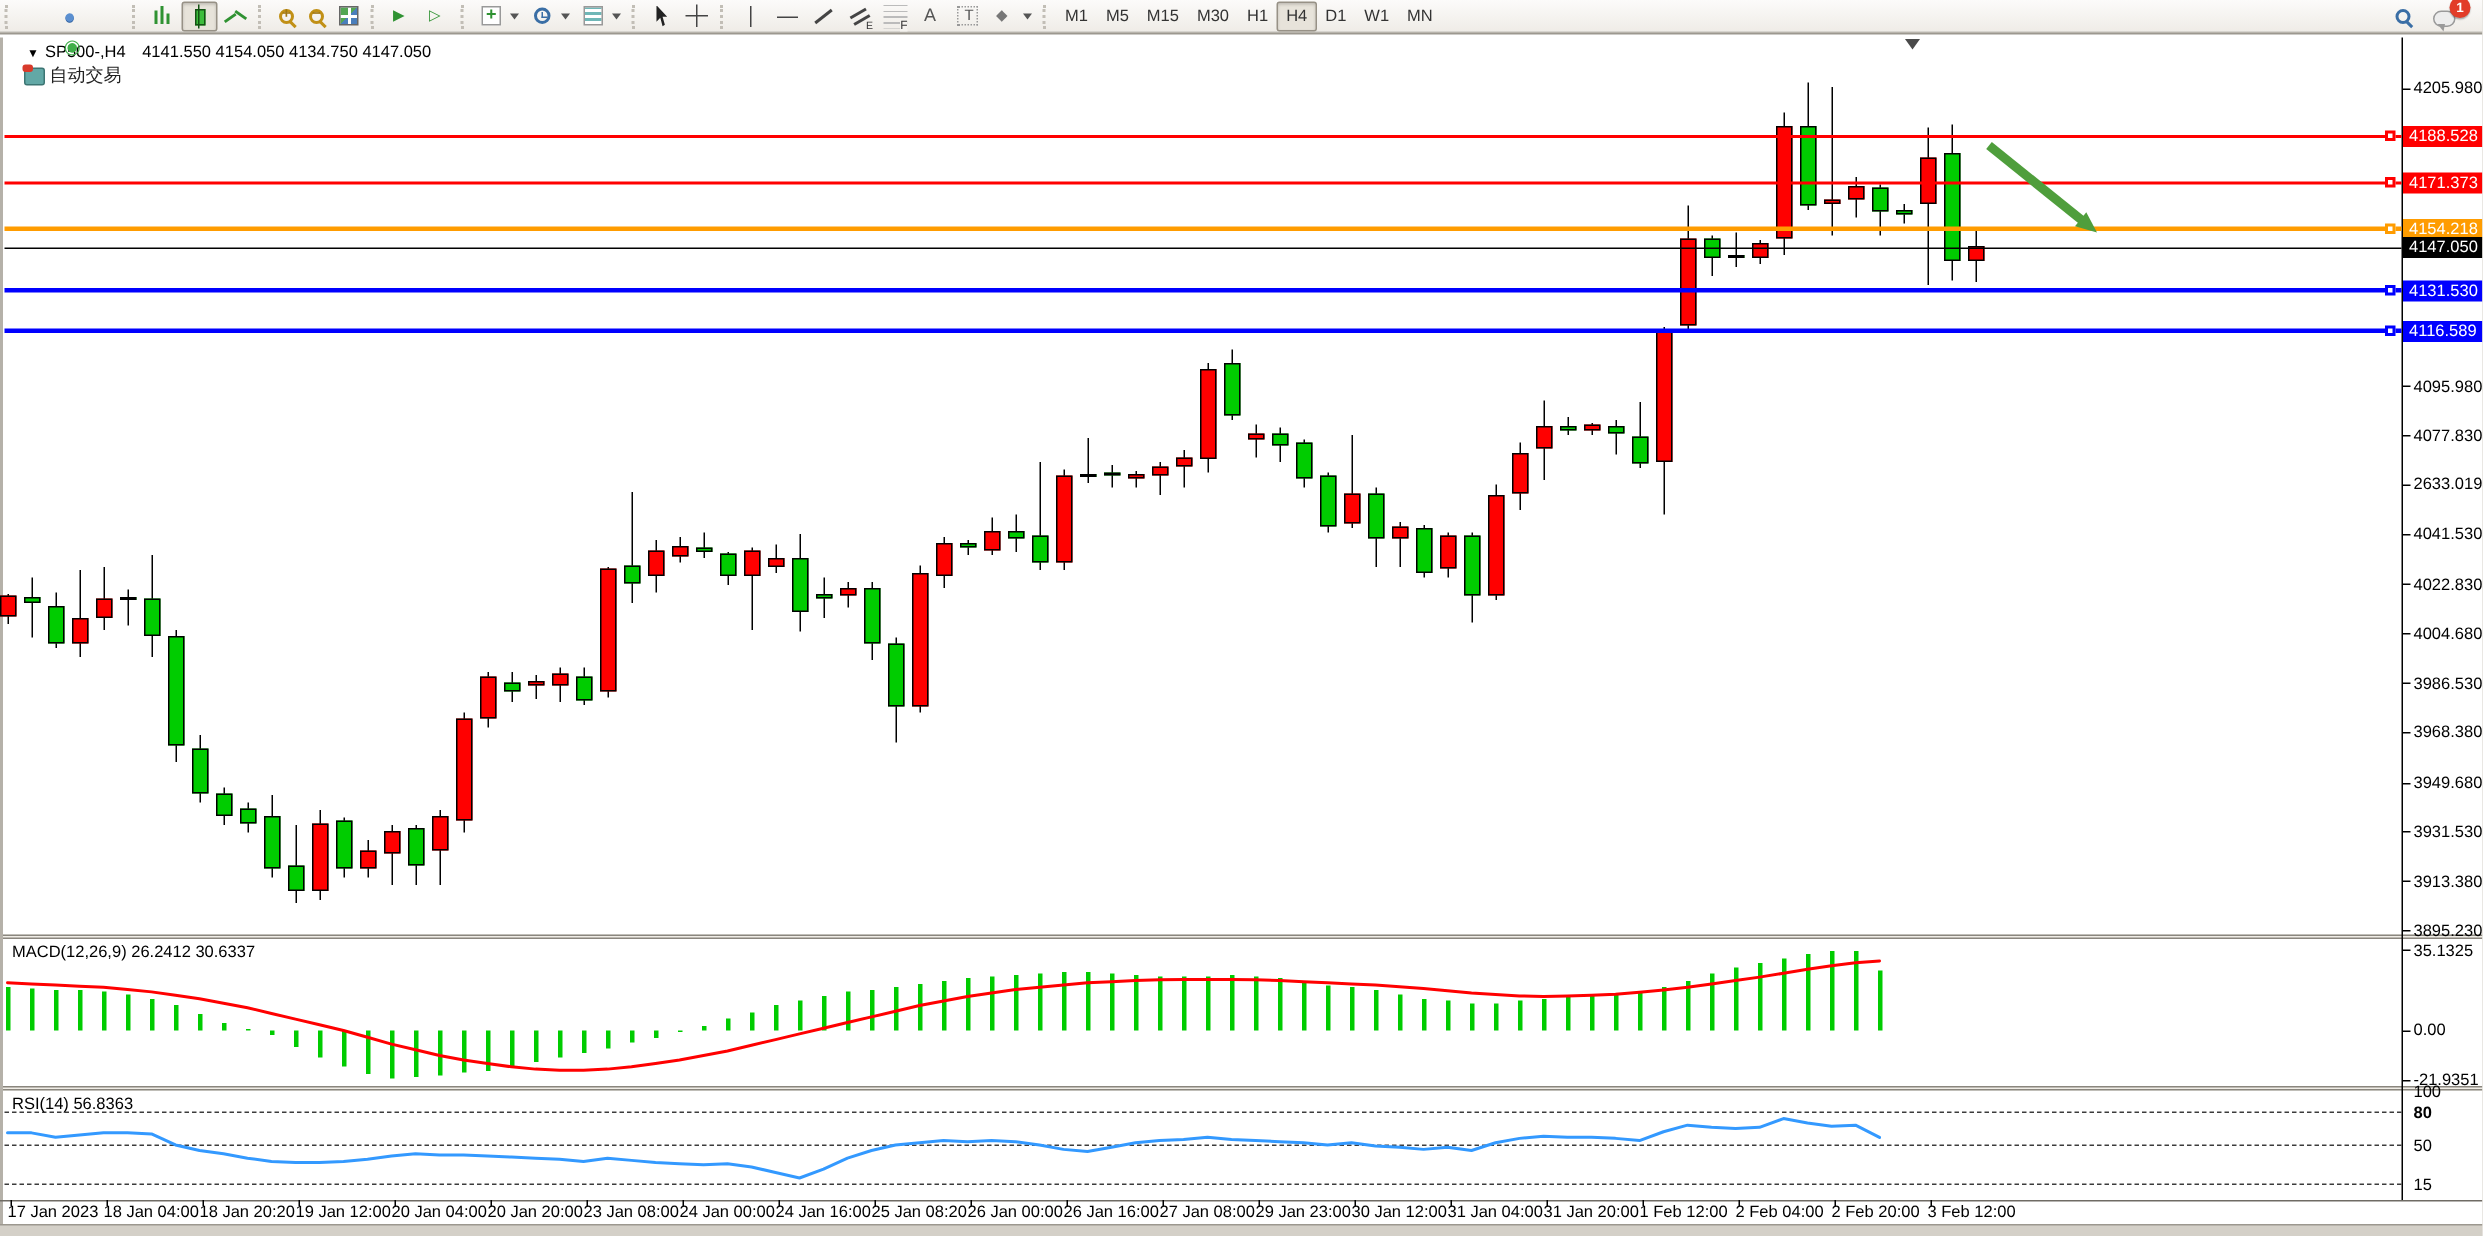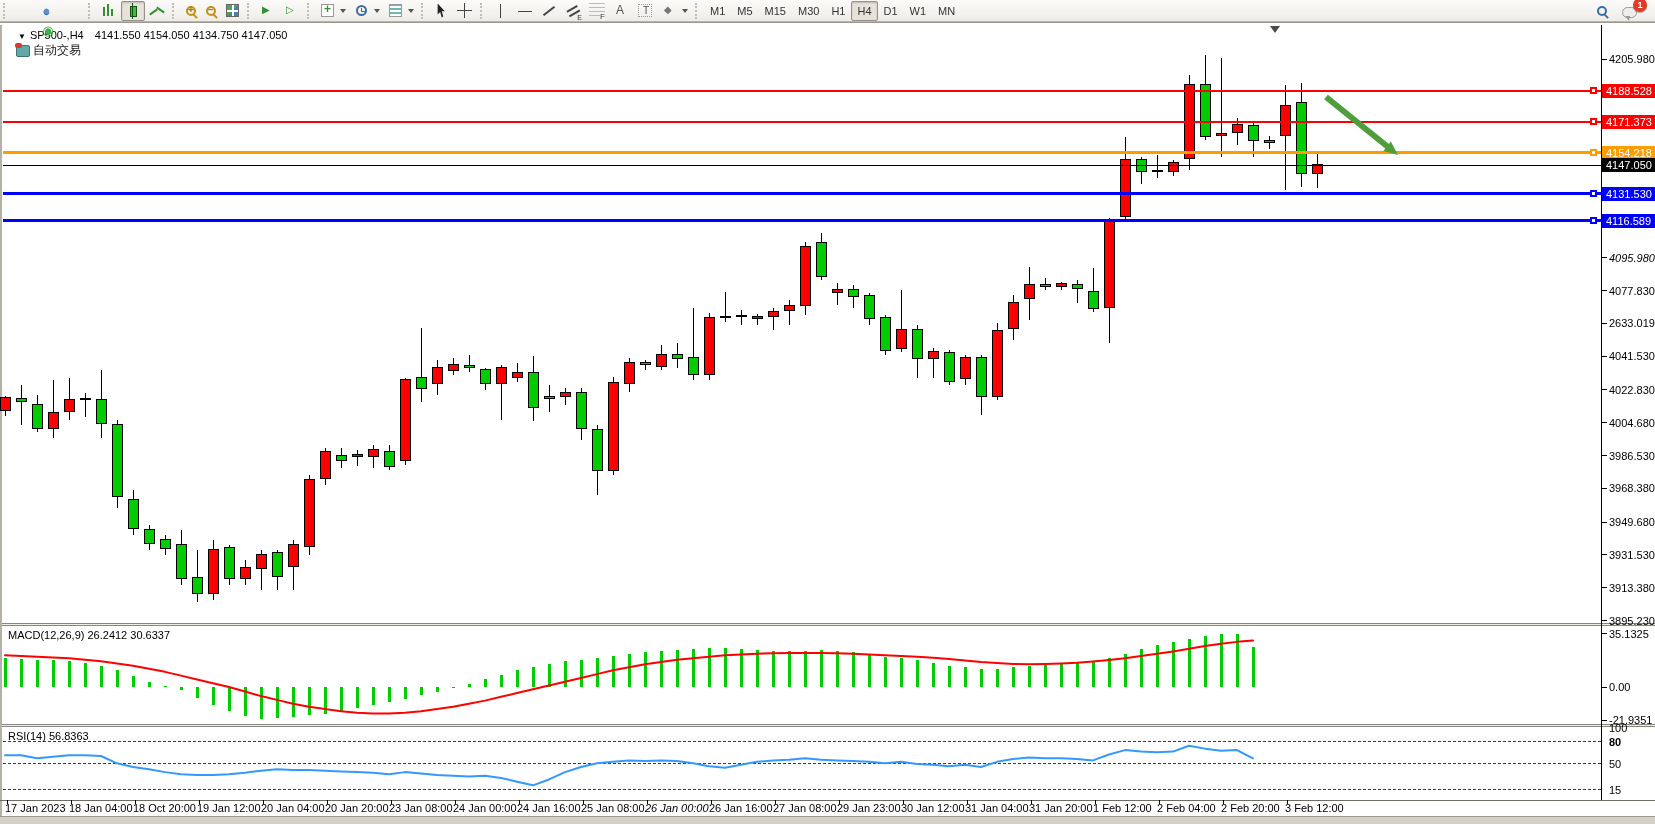--- a/index.html
+++ b/index.html
@@ -119,21 +119,21 @@
     <div class="pane-label rsi-label">RSI(14) 56.8363</div>
     <div class="shift-marker"></div>
   <div class="sep" style="top: 623px; height: 3px;"></div>
       <div class="sep" style="top: 724px; height: 3px;"></div>
       <div class="win-edge" style="left: 0px; top: 25px; width: 2px; height: 791px; position: absolute; background: rgb(181, 177, 169);"></div>
       <div class="axis-v" style="left: 1601px; top: 25px; height: 775px;"></div>
       <div class="" style="position: absolute; left: 0px; top: 800px; width: 1655px; height: 1px; background: rgb(111, 107, 100);"></div>
       <div class="tick-dash" style="left: 1602px; top: 58.5px;"></div>
       <div class="tick-label" style="left: 1609px; top: 53px;">4205.980</div>
       <div class="tick-dash" style="left: 1602px; top: 257.292px;"></div>
-      <div class="tick-label" style="left: 1609px; top: 251.792px; font-style: italic;">4095.980</div>
+      <div class="tick-label" style="left: 1609px; top: 251.792px;">4095.980</div>
       <div class="tick-dash" style="left: 1602px; top: 290.093px;"></div>
       <div class="tick-label" style="left: 1609px; top: 284.593px;">4077.830</div>
       <div class="tick-dash" style="left: 1602px; top: 322.893px;"></div>
       <div class="tick-label" style="left: 1609px; top: 317.393px;">2633.019</div>
       <div class="tick-dash" style="left: 1602px; top: 355.694px;"></div>
       <div class="tick-label" style="left: 1609px; top: 350.194px;">4041.530</div>
       <div class="tick-dash" style="left: 1602px; top: 389.489px;"></div>
       <div class="tick-label" style="left: 1609px; top: 383.989px;">4022.830</div>
       <div class="tick-dash" style="left: 1602px; top: 422.289px;"></div>
       <div class="tick-label" style="left: 1609px; top: 416.789px;">4004.680</div>
@@ -330,37 +330,37 @@
       <div class="lvl-marker" style="left: 1590px; top: 189.546px; border-color: rgb(0, 0, 255);"></div>
       <div class="badge" style="top: 186.546px; background: rgb(0, 0, 255);">4131.530</div>
       <div class="lvl-line" style="top: 219.047px; height: 3px; background: rgb(0, 0, 255);"></div>
       <div class="lvl-marker" style="left: 1590px; top: 216.547px; border-color: rgb(0, 0, 255);"></div>
       <div class="badge" style="top: 213.547px; background: rgb(0, 0, 255);">4116.589</div>
       <div class="x-tick" style="left: 7px;"></div>
       <div class="x-label" style="left: 5px;">17 Jan 2023</div>
       <div class="x-tick" style="left: 71px;"></div>
       <div class="x-label" style="left: 69px;">18 Jan 04:00</div>
       <div class="x-tick" style="left: 135px;"></div>
-      <div class="x-label" style="left: 133px;">18 Oct 20:00</div>
+      <div class="x-label" style="left: 133px;">18 Jan 20:20</div>
       <div class="x-tick" style="left: 199px;"></div>
       <div class="x-label" style="left: 197px;">19 Jan 12:00</div>
       <div class="x-tick" style="left: 263px;"></div>
       <div class="x-label" style="left: 261px;">20 Jan 04:00</div>
       <div class="x-tick" style="left: 327px;"></div>
       <div class="x-label" style="left: 325px;">20 Jan 20:00</div>
       <div class="x-tick" style="left: 391px;"></div>
       <div class="x-label" style="left: 389px;">23 Jan 08:00</div>
       <div class="x-tick" style="left: 455px;"></div>
       <div class="x-label" style="left: 453px;">24 Jan 00:00</div>
       <div class="x-tick" style="left: 519px;"></div>
       <div class="x-label" style="left: 517px;">24 Jan 16:00</div>
       <div class="x-tick" style="left: 583px;"></div>
-      <div class="x-label" style="left: 581px;">25 Jan 08:00</div>
+      <div class="x-label" style="left: 581px;">25 Jan 08:20</div>
       <div class="x-tick" style="left: 647px;"></div>
-      <div class="x-label" style="left: 645px; font-style: italic;">26 Jan 00:00</div>
+      <div class="x-label" style="left: 645px;">26 Jan 00:00</div>
       <div class="x-tick" style="left: 711px;"></div>
       <div class="x-label" style="left: 709px;">26 Jan 16:00</div>
       <div class="x-tick" style="left: 775px;"></div>
       <div class="x-label" style="left: 773px;">27 Jan 08:00</div>
       <div class="x-tick" style="left: 839px;"></div>
       <div class="x-label" style="left: 837px;">29 Jan 23:00</div>
       <div class="x-tick" style="left: 903px;"></div>
       <div class="x-label" style="left: 901px;">30 Jan 12:00</div>
       <div class="x-tick" style="left: 967px;"></div>
       <div class="x-label" style="left: 965px;">31 Jan 04:00</div>

